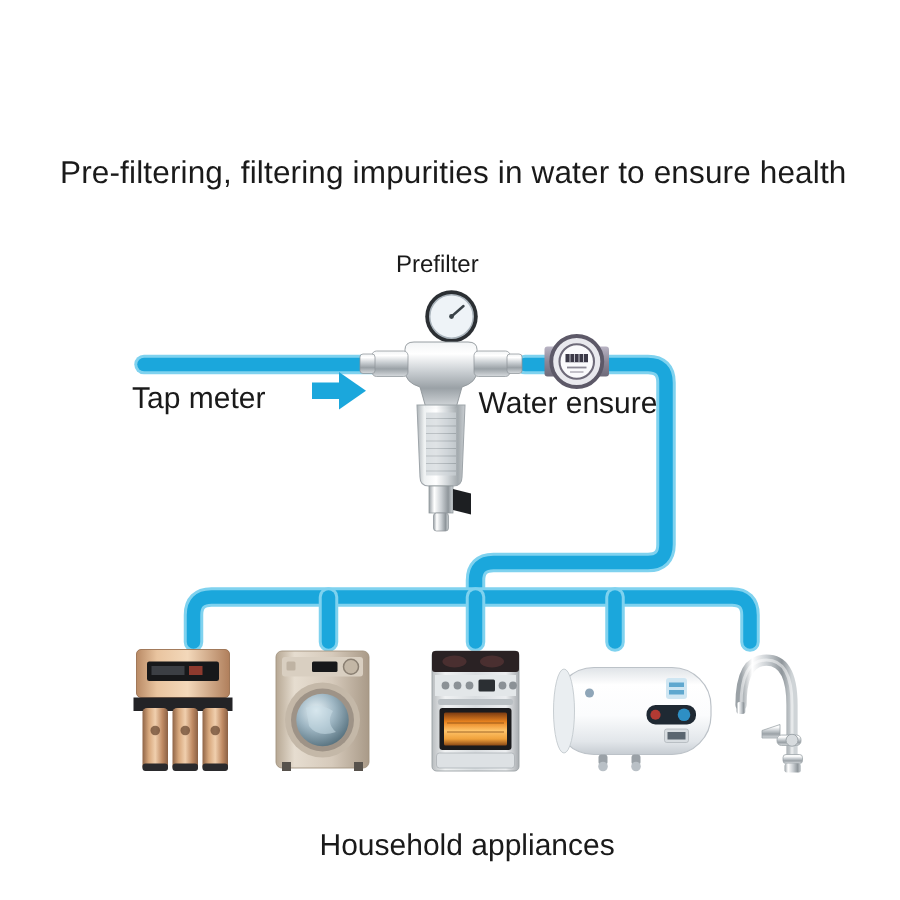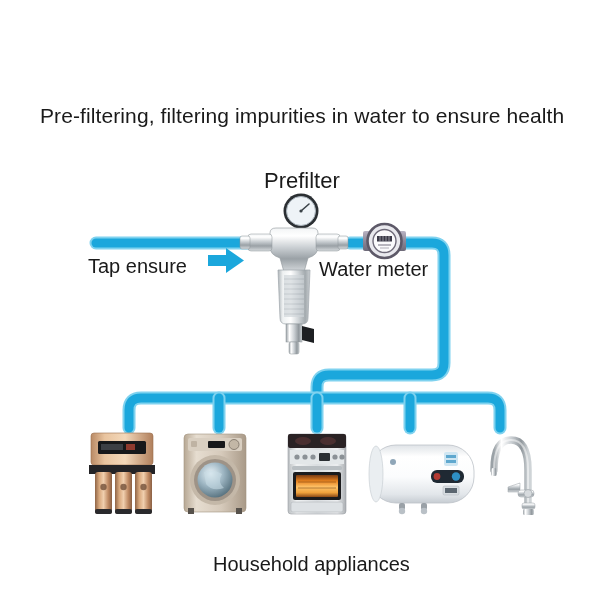--- a/index.html
+++ b/index.html
@@ -4,21 +4,21 @@
 <style>
   html,body{margin:0;padding:0;}
   body{
     width:600px;height:600px;background:#ffffff;
     font-family:"Liberation Sans","DejaVu Sans",sans-serif;
     overflow:hidden;position:relative;
   }
   #stage{position:absolute;left:12px;top:0;width:600px;height:496px;}
   .lbl{position:absolute;color:#1a1a1a;white-space:nowrap;}
   #title{left:28px;top:104px;font-size:21px;letter-spacing:.1px;}
-  #prefilter-label{left:252px;top:168px;font-size:22px;}
+  #prefilter-label{left:252px;top:168px;font-size:16px;}
   #tapwater-label{left:76px;top:255px;font-size:20px;}
   #watermeter-label{left:307px;top:258px;font-size:20px;}
   #appliances-label{left:201px;top:542px;font-size:20px;margin-top:11px;}
   svg{position:absolute;left:0;top:0;}
   .pipe{fill:none;stroke-linecap:round;stroke-linejoin:round;}
 </style>
 </head>
 <body>
 
 <div id="stage">
@@ -268,19 +268,19 @@
       <circle cx="516" cy="493.5" r="4" fill="#d7dbde" stroke="#9aa1a6" stroke-width="0.6"></circle>
       <rect x="510" y="503" width="13" height="6" rx="2" fill="url(#chrome)" stroke="#9aa1a6" stroke-width="0.5"></rect>
       <rect x="511" y="509" width="11" height="6" rx="1.5" fill="url(#chromeV)"></rect>
     </g>
   </svg>
 
   <div class="lbl" id="title">Pre-filtering, filtering impurities in water to ensure health</div>
 
   <div class="lbl" id="prefilter-label">Prefilter</div>
 
-  <div class="lbl" id="tapwater-label">Tap ensure</div>
-
-  <div class="lbl" id="watermeter-label">Water meter</div>
+  <div class="lbl" id="tapwater-label">Tap meter</div>
+
+  <div class="lbl" id="watermeter-label">Water ensure</div>
 
   <div class="lbl" id="appliances-label">Household appliances</div>
 
 </div>
 
 </body></html>

